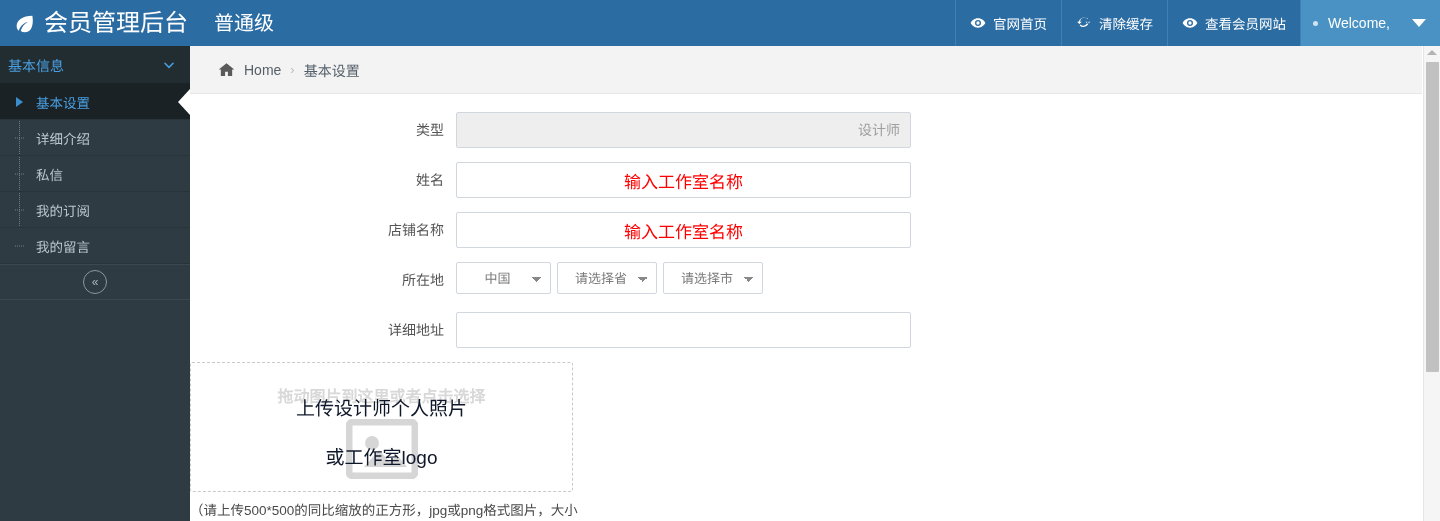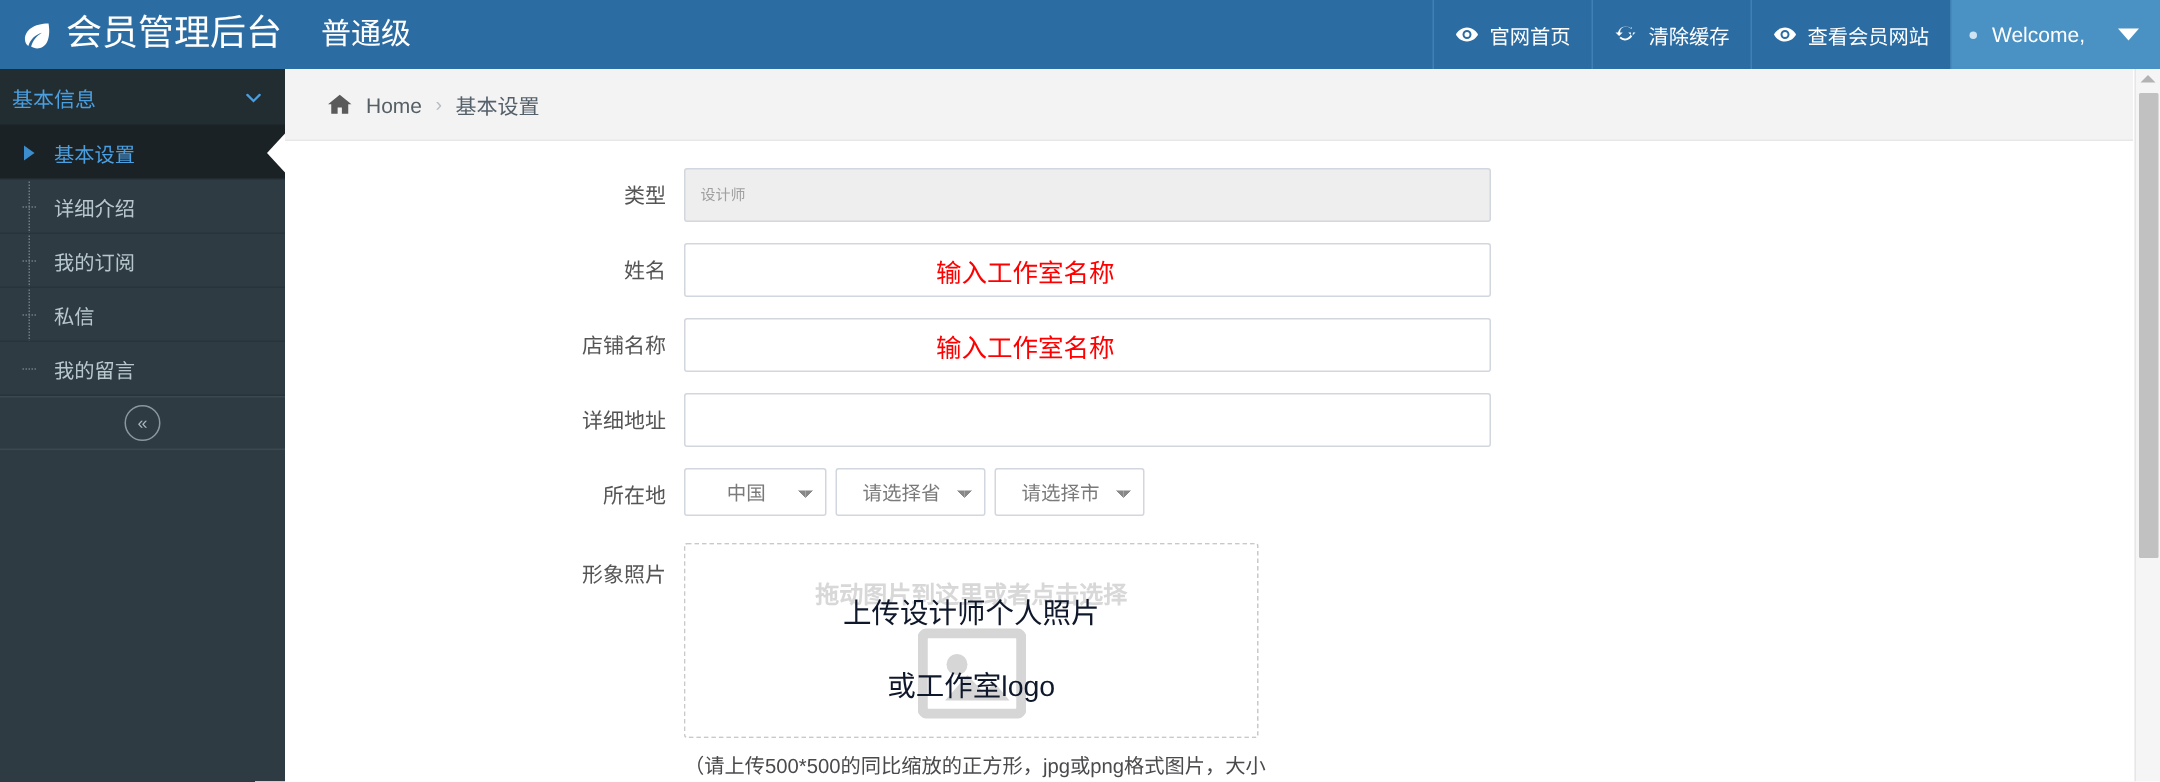--- a/index.html
+++ b/index.html
@@ -122,24 +122,25 @@
 
   .form { padding-top: 18px; }
   .form-row { display: flex; align-items: flex-start; margin-bottom: 14px; }
   .form-label {
     width: 266px; text-align: right; padding-right: 12px;
     font-size: 14px; color: #555; line-height: 36px; flex: none;
   }
   .form-label.top { line-height: 34px; padding-top: 4px; }
   .form-control { position: relative; }
   .inp {
-    width: 538px; height: 36px; border: 1px solid #d2d6de;
-    border-radius: 2px; background: #fff; font-size: 10px;
+    width: 455px; height: 36px; border: 1px solid #d2d6de;
+    border-radius: 2px; background: #fff; font-size: 14px;
     padding: 0 10px; color: #555;
     font-family: "Liberation Sans", "DejaVu Sans", sans-serif;
+    text-align: right;
   }
   .inp.readonly { background: #eeeeee; color: #999; }
   .inp::placeholder { color: #a0a0a0; }
   .overlay-note {
     position: absolute; left: 0; top: 0; width: 455px; height: 36px;
     display: flex; align-items: center; justify-content: center;
     color: #ff0000; font-size: 17px; pointer-events: none; white-space: nowrap;
   }
   .selects { display: flex; gap: 6px; }
   .sel {
@@ -267,26 +268,26 @@
         <span class="pointer"></span>
       </div>
 
       <div class="side-item">
         <span class="tick"></span>
         <span>详细介绍</span>
       </div>
 
       <div class="side-item">
         <span class="tick"></span>
-        <span>我的订阅</span>
+        <span>私信</span>
       </div>
 
       <div class="side-item">
         <span class="tick"></span>
-        <span>私信</span>
+        <span>我的订阅</span>
       </div>
 
       <div class="side-item">
         <span class="tick"></span>
         <span>我的留言</span>
       </div>
 
     </div>
 
     <div class="side-collapse-row">
@@ -321,47 +322,46 @@
           <input class="inp" placeholder="" style="">
           <div class="overlay-note">输入工作室名称</div>
         </div>
       </div>
 
       <div class="form-row">
         <div class="form-label">店铺名称</div>
         <div class="form-control">
           <input class="inp" placeholder="" style="">
           <div class="overlay-note">输入工作室名称</div>
-        </div>
-      </div>
-
-      <div class="form-row">
-        <div class="form-label">详细地址</div>
-        <div class="form-control">
-          <input class="inp" placeholder="" style="">
         </div>
       </div>
 
       <div class="form-row">
         <div class="form-label">所在地</div>
         <div class="form-control selects">
           <select class="sel w1">
             <option>中国</option>
           </select>
           <select class="sel w2">
             <option>请选择省</option>
           </select>
           <select class="sel w3">
             <option>请选择市</option>
           </select>
         </div>
       </div>
 
       <div class="form-row">
-        <div class="form-label top">形象照片</div>
+        <div class="form-label">详细地址</div>
+        <div class="form-control">
+          <input class="inp" placeholder="" style="">
+        </div>
+      </div>
+
+      <div class="form-row">
         <div class="form-control">
 
           <div class="dropzone">
             <div class="dz-hint">拖动图片到这里或者点击选择</div>
             <svg class="dz-img-ph" viewBox="0 0 72 60">
               <rect x="3" y="3" width="66" height="54" rx="4" fill="none" stroke="#d6d6d6" stroke-width="7"></rect>
               <circle cx="26" cy="24" r="7" fill="#d6d6d6"></circle>
               <path d="M18 48l15-17 11 12 7-7 10 12z" fill="#d6d6d6"></path>
             </svg>
             <div class="dz-red l1">上传设计师个人照片</div>

